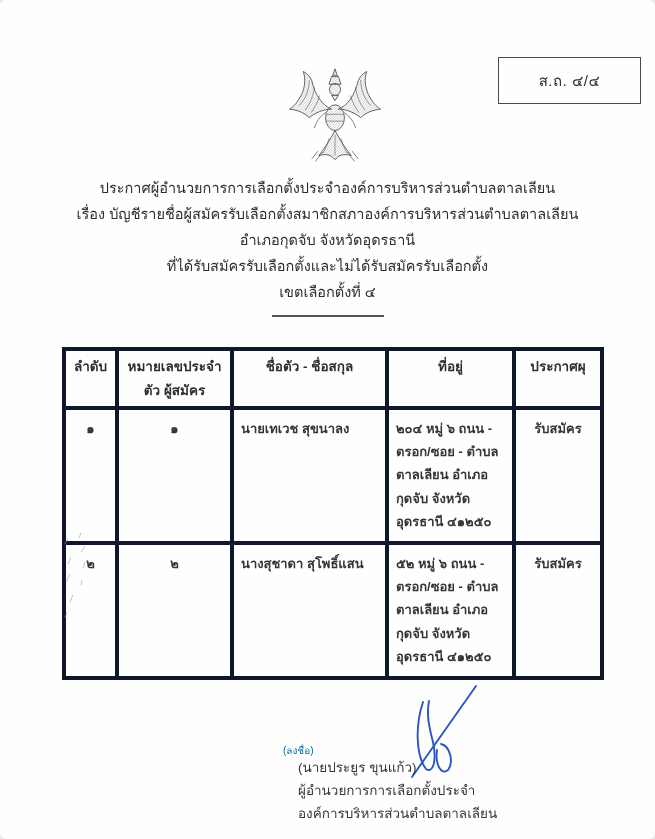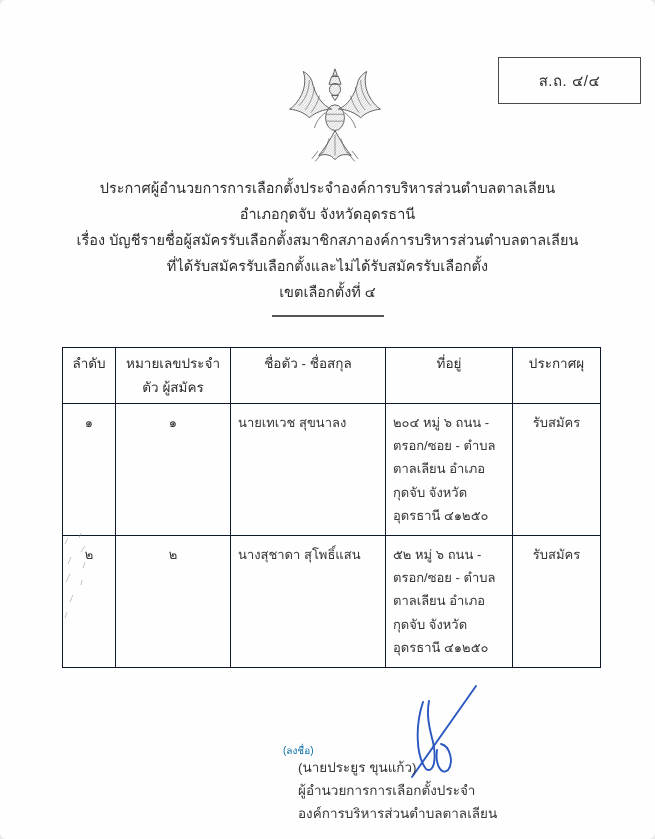--- a/index.html
+++ b/index.html
@@ -31,23 +31,23 @@
   .title-separator{
     width:112px;border-top:2px solid #555;margin:14px auto 0;
   }
   
   table.candidates{
     position:absolute;left:62px;top:347px;width:538px;
     border-collapse:collapse;table-layout:fixed;
     font-size:13px;color:#353535;
   }
   table.candidates th,table.candidates td{
-    border:1px solid #0f172a;
+    border:4px solid #0f172a;
     vertical-align:top;
-    font-weight:normal;
+    font-weight:bold;
     line-height:1.8;
   }
   table.candidates th{
     height:46px;text-align:center;padding:4px 4px 2px;
     vertical-align:top;font-size:13.5px;color:#2e2e2e;
   }
   table.candidates td{padding:7px 7px;}
   td.c-order,td.c-number{text-align:center;}
   td.c-name{padding-left:11px;}
   td.c-address{line-height:1.95;}
@@ -105,22 +105,22 @@
 
       <path d="M60,73 C54,84 48,94 41,102 C50,100 55,101 60,107 C65,101 70,100 79,102 C72,94 66,84 60,73 Z" fill="url(#hatch)"></path>
       <path d="M60,78 v24 M53,82 C51,90 48,96 46,99 M67,82 C69,90 72,96 74,99" stroke-width="0.7"></path>
 
       <path d="M46,98 l-9,11 m3,-12 l-7,9 M74,98 l9,11 m-3,-12 l7,9" stroke-width="0.9"></path>
     </g>
   </svg>
 
   <div class="title-block">
     <p>ประกาศผู้อำนวยการการเลือกตั้งประจำองค์การบริหารส่วนตำบลตาลเลียน</p>
+    <p>เรื่อง บัญชีรายชื่อผู้สมัครรับเลือกตั้งสมาชิกสภาองค์การบริหารส่วนตำบลตาลเลียน</p>
     <p>อำเภอกุดจับ จังหวัดอุดรธานี</p>
-    <p>เรื่อง บัญชีรายชื่อผู้สมัครรับเลือกตั้งสมาชิกสภาองค์การบริหารส่วนตำบลตาลเลียน</p>
     <p>ที่ได้รับสมัครรับเลือกตั้งและไม่ได้รับสมัครรับเลือกตั้ง</p>
     <p>เขตเลือกตั้งที่ ๔</p>
     <div class="title-separator"></div>
   </div>
 
   <table class="candidates">
     <colgroup>
       <col style="width:53px">
         <col style="width:115px">
         <col style="width:155px">

